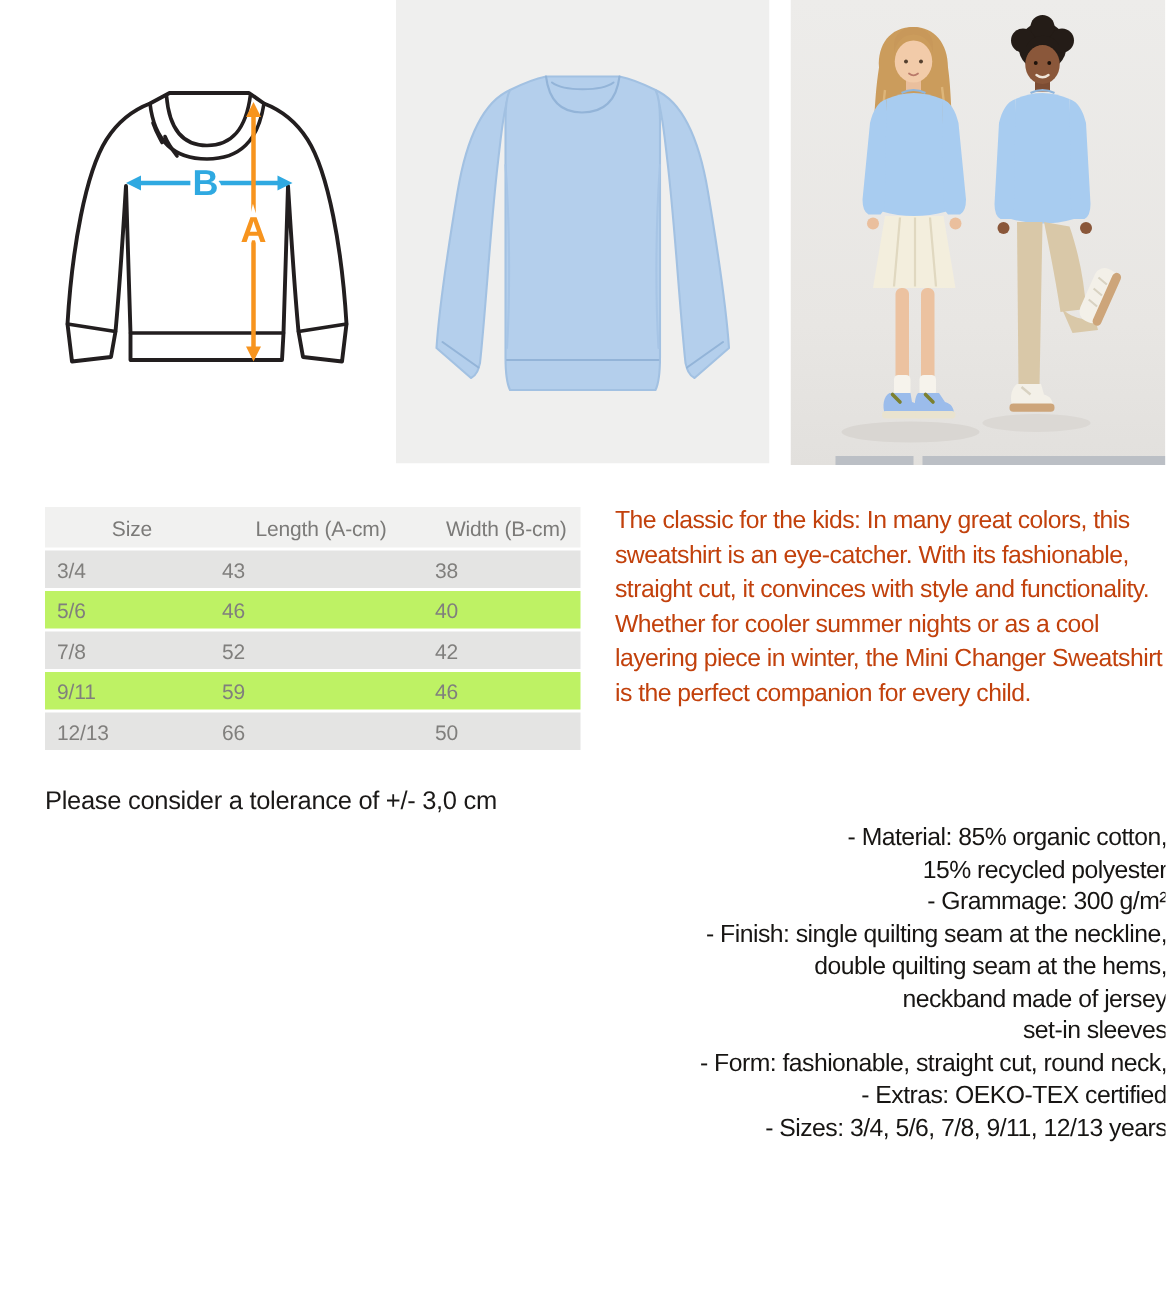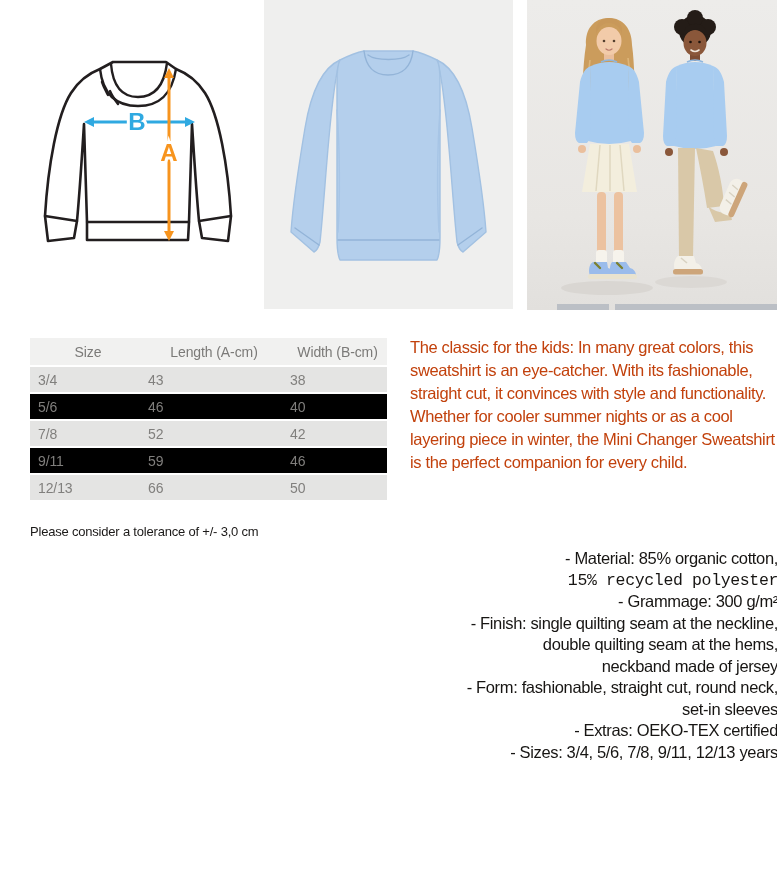--- a/index.html
+++ b/index.html
@@ -28,35 +28,35 @@
   table.size-table th {
     background: #f1f1f0; color: #7b7a78; font-weight: normal;
     font-size: 14px; text-align: center; height: 27px; padding-left: 6px;
     letter-spacing: -0.1px;
   }
   table.size-table td {
     color: #807f7d; font-size: 14px; height: 25px; padding-left: 8px;
     letter-spacing: -0.1px;
   }
   table.size-table tr.dark td  { background: #e4e4e3; }
-  table.size-table tr.light td { background: #000000; margin-top: 18px; }
-
-  #tolerance-note { left: 30px; top: 524px; font-size: 13px; color: #1b1918; letter-spacing: -0.2px; }
+  table.size-table tr.light td { background: #bef264; margin-top: 18px; }
+
+  #tolerance-note { left: 30px; top: 524px; font-size: 17px; color: #1b1918; letter-spacing: -0.2px; }
 
   
   #description-paragraph {
     left: 410px; top: 336px; width: 366px;
     font-size: 16.5px; line-height: 23px; letter-spacing: -0.35px; color: #c2410c;
   }
   #description-details {
     left: 410px; top: 548px; width: 368px;
     font-size: 16.5px; line-height: 21.5px; letter-spacing: -0.35px; color: #171513;
   }
   #description-details .dline { white-space: nowrap; text-align: right; }
-  #description-details .ind-80 { padding-left: 80px; font-family: Liberation Mono, monospace; }
+  #description-details .ind-80 { padding-left: 80px; }
   #description-details .ind-66 { padding-left: 66px; }
   #description-details .ind-62 { padding-left: 62px; }
 
   .svg-label { font-family: "Liberation Sans", sans-serif; font-weight: bold; }
 </style>
 </head>
 <body>
 
 <div class="abs" id="diagram-panel">
   <svg viewBox="0 0 264 310">
@@ -280,17 +280,17 @@
 
 <div class="abs" id="description-paragraph">The classic for the kids: In many great colors, this sweatshirt is an eye-catcher. With its fashionable, straight cut, it convinces with style and functionality. Whether for cooler summer nights or as a cool layering piece in winter, the Mini Changer Sweatshirt is the perfect companion for every child.</div>
 
 <div class="abs" id="description-details">
   <div class="dline">- Material: 85% organic cotton,</div>
   <div class="dline ind-80">15% recycled polyester</div>
   <div class="dline">- Grammage: 300 g/m²</div>
   <div class="dline">- Finish: single quilting seam at the neckline,</div>
   <div class="dline ind-66">double quilting seam at the hems,</div>
   <div class="dline ind-66">neckband made of jersey</div>
+  <div class="dline ind-62">set-in sleeves</div>
   <div class="dline">- Form: fashionable, straight cut, round neck,</div>
-  <div class="dline ind-62">set-in sleeves</div>
   <div class="dline">- Extras: OEKO-TEX certified</div>
   <div class="dline">- Sizes: 3/4, 5/6, 7/8, 9/11, 12/13 years</div>
 </div>
 
 </body></html>

